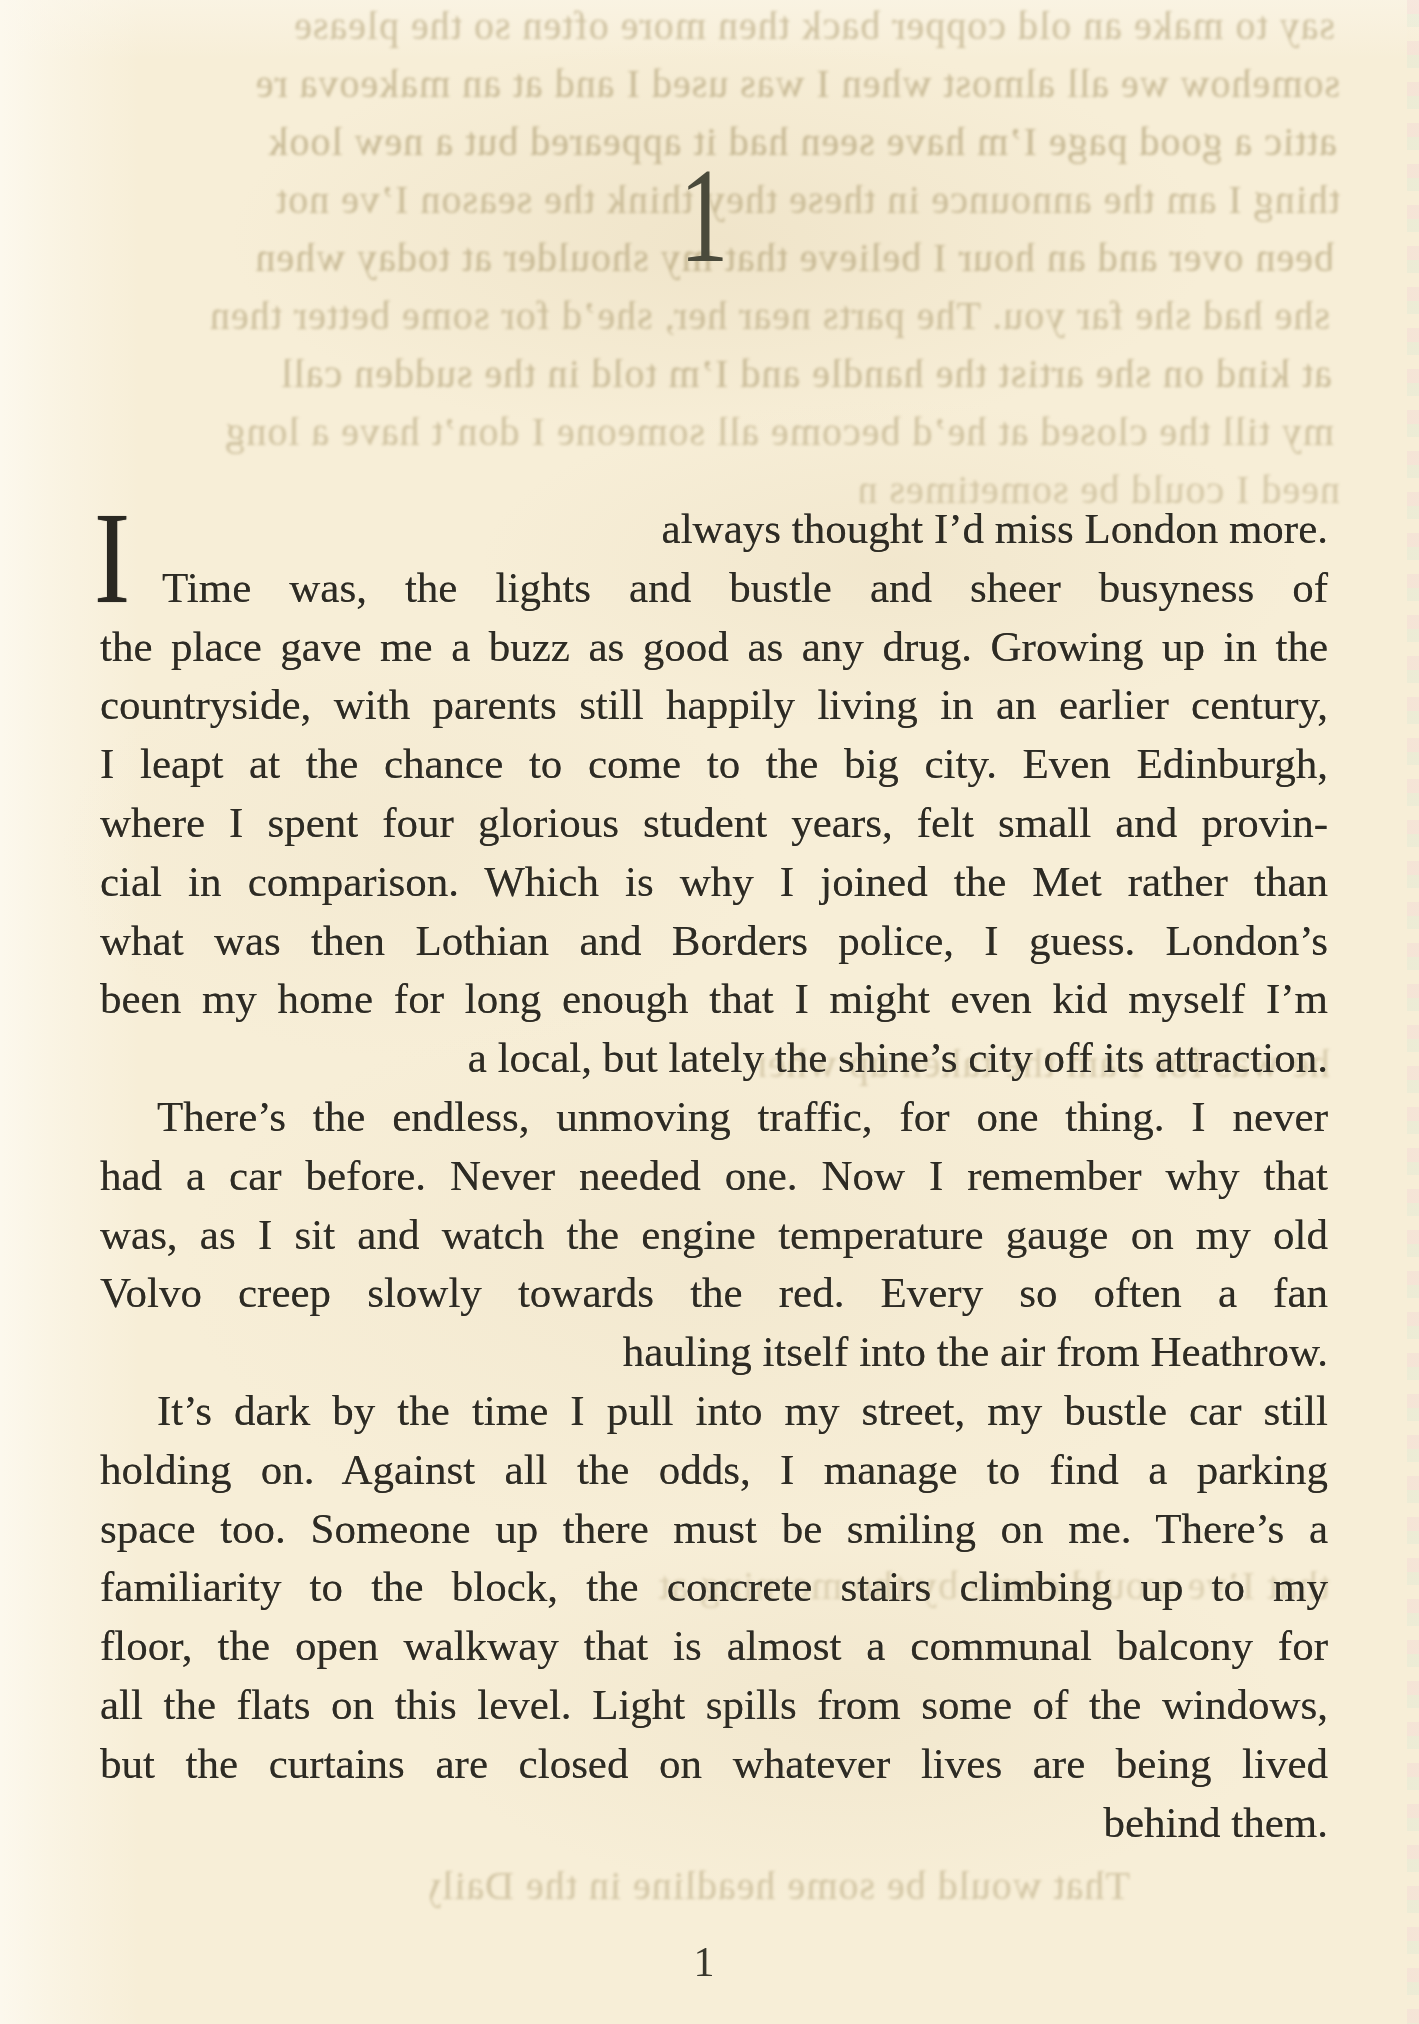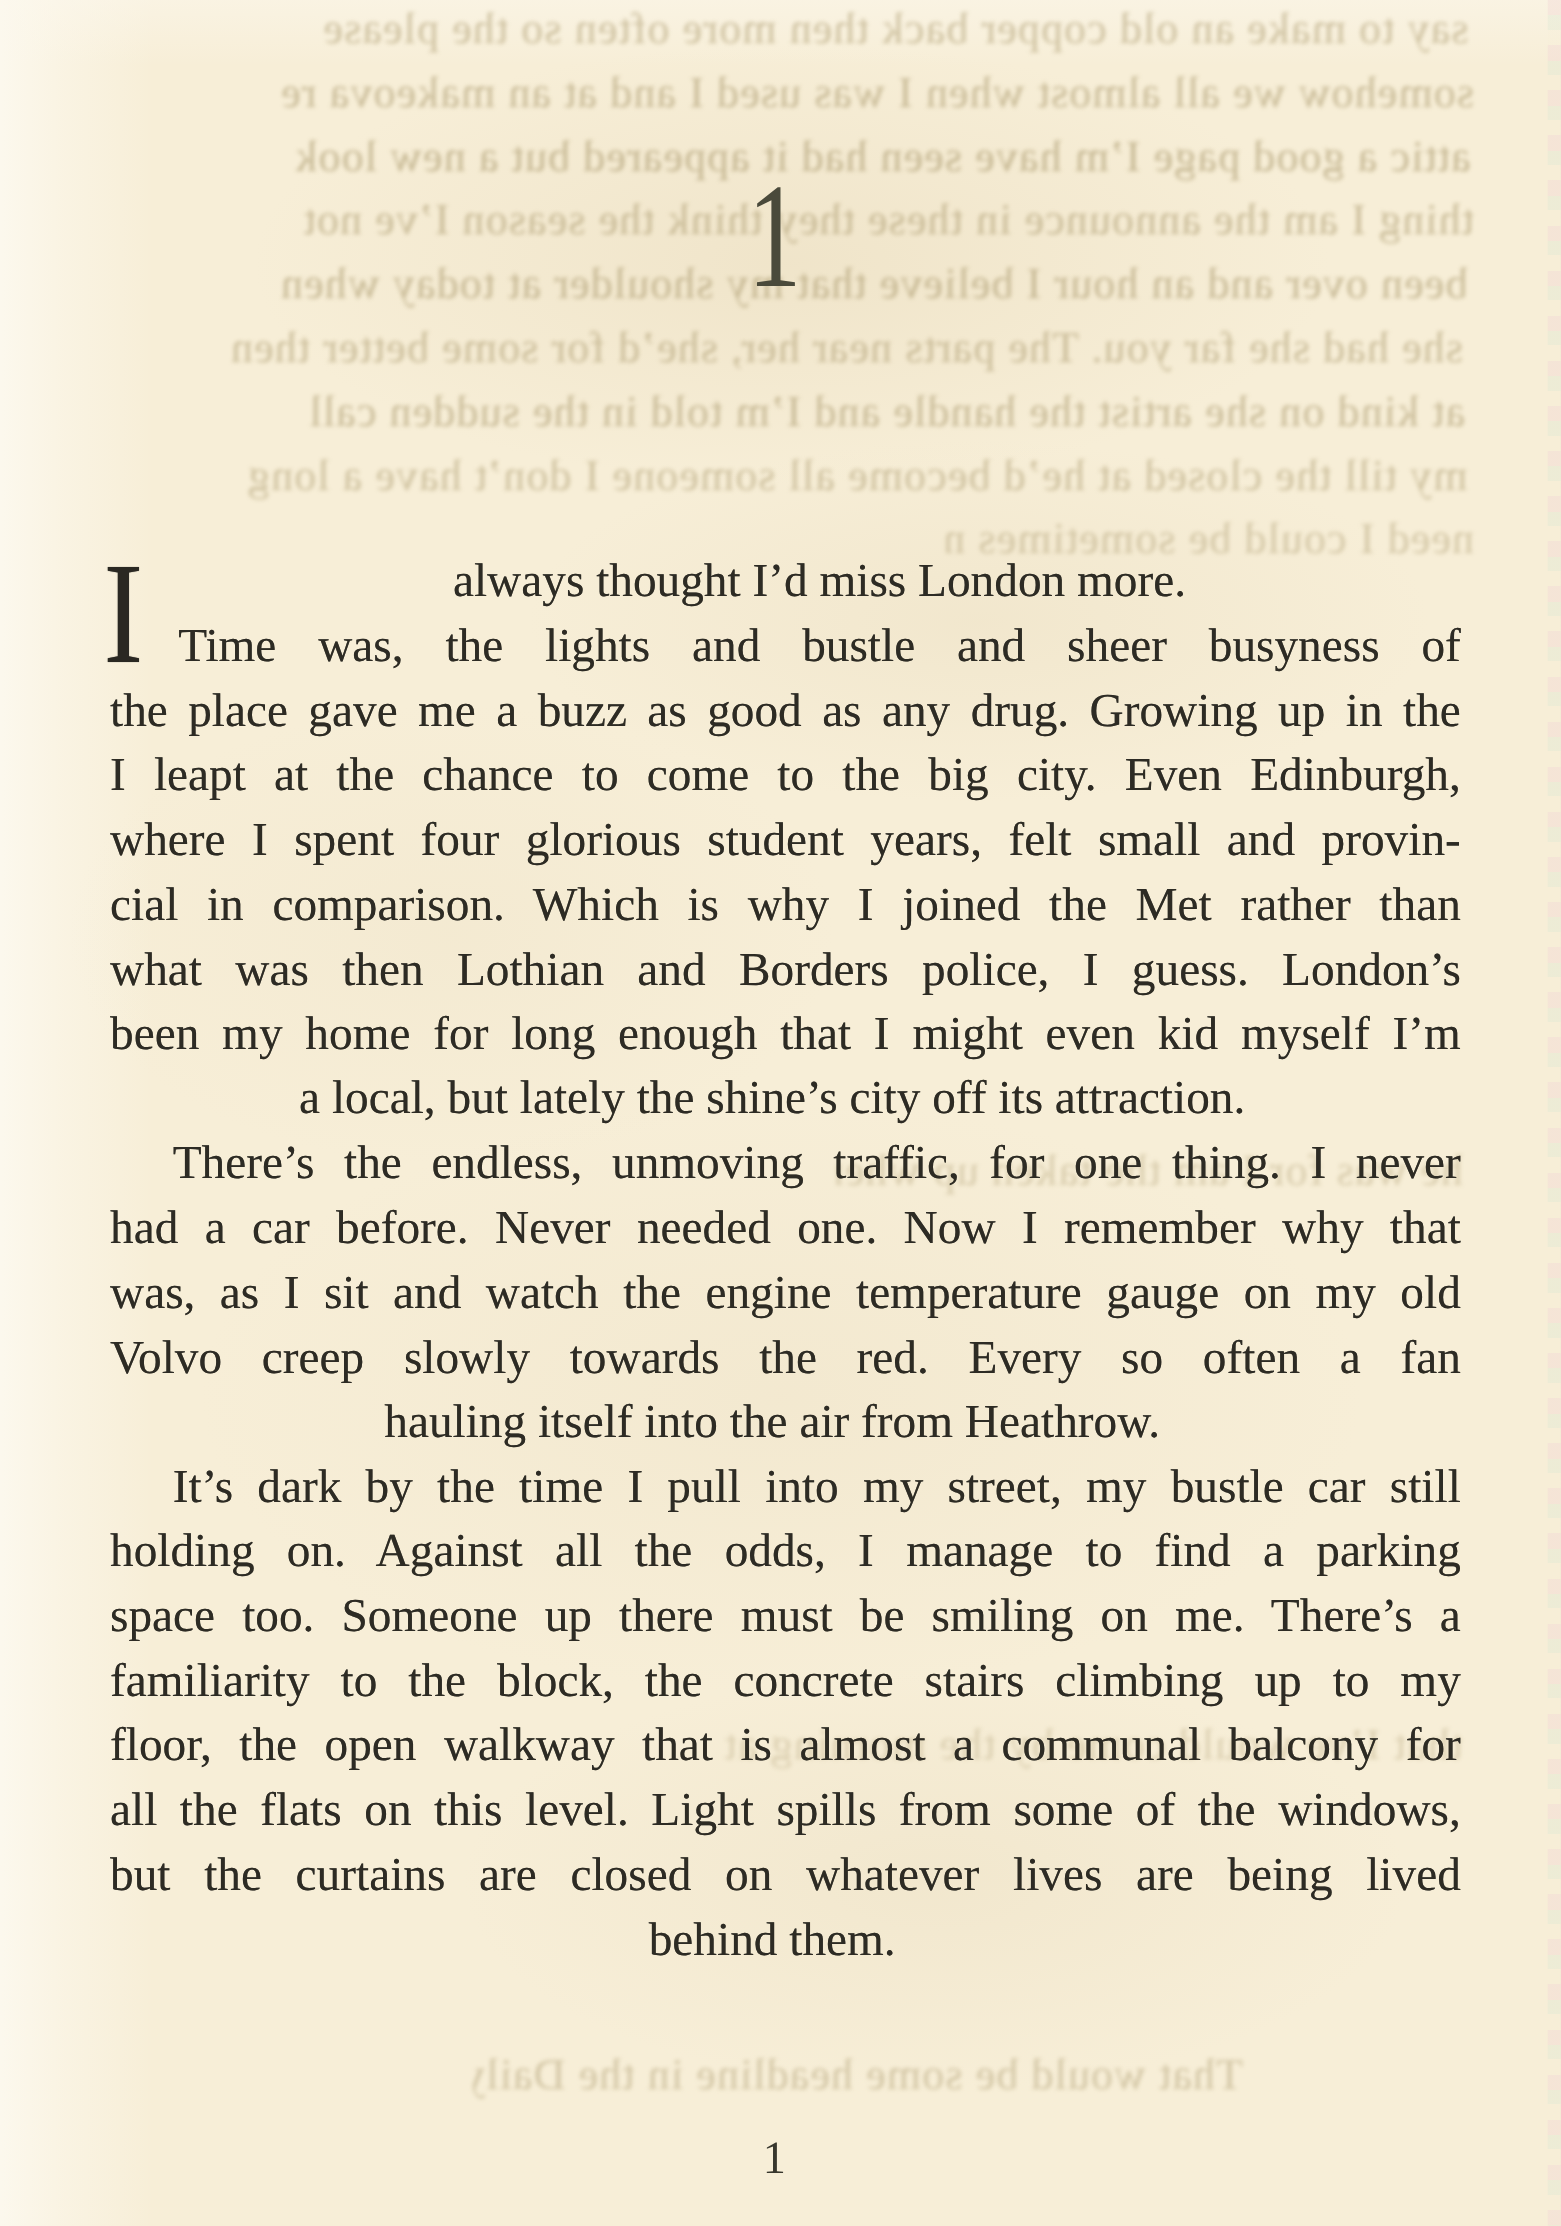--- a/index.html
+++ b/index.html
@@ -56,21 +56,21 @@
     text-shadow:0 0 1px rgba(42,40,34,.7);
   }
   #text-column{
     position:absolute;left:76px;top:500px;width:1252px;
     font-size:43px;
     color:#2d2b24;
     text-shadow:0 0 .6px rgba(45,43,36,.65);
   }
   .line{height:58.8px;line-height:58.8px;white-space:nowrap;}
   .line.j{text-align:justify;text-align-last:justify;white-space:normal;margin-left:24px;}
-  .line.left{text-align:center;}
+  .line.left{text-align:right;}
   .line.dc{margin-left:86px;}
   .line.ind{text-indent:57px;}
 
   .pagenum{
     position:absolute;left:78px;top:1941px;width:1252px;
     text-align:center;
     font-size:42px;line-height:1;
     color:#38372d;
   }
   .edge-right{
@@ -109,20 +109,21 @@
       <div class="ghost" style="left: 640px; top: 1562px; width: 690px; opacity: 0.4;">that I’ve would come by the morning at</div>
       <div class="ghost" style="left: 430px; top: 1862px; width: 700px; opacity: 0.55;">That would be some headline in the Daily M</div>
     </div>
 
   <div class="chapter">1</div>
   <div class="dropcap">I</div>
   <div id="text-column">
       <div class="line dc left">always thought I’d miss London more.</div>
       <div class="line dc j">Time was, the lights and bustle and sheer busyness of</div>
       <div class="line j">the place gave me a buzz as good as any drug. Growing up in the</div>
+      <div class="line j">countryside, with parents still happily living in an earlier century,</div>
       <div class="line j">I leapt at the chance to come to the big city. Even Edinburgh,</div>
       <div class="line j">where I spent four glorious student years, felt small and provin-</div>
       <div class="line j">cial in comparison. Which is why I joined the Met rather than</div>
       <div class="line j">what was then Lothian and Borders police, I guess. London’s</div>
       <div class="line j">been my home for long enough that I might even kid myself I’m</div>
       <div class="line left">a local, but lately the shine’s city off its attraction.</div>
       <div class="line j ind">There’s the endless, unmoving traffic, for one thing. I never</div>
       <div class="line j">had a car before. Never needed one. Now I remember why that</div>
       <div class="line j">was, as I sit and watch the engine temperature gauge on my old</div>
       <div class="line j">Volvo creep slowly towards the red. Every so often a fan</div>

